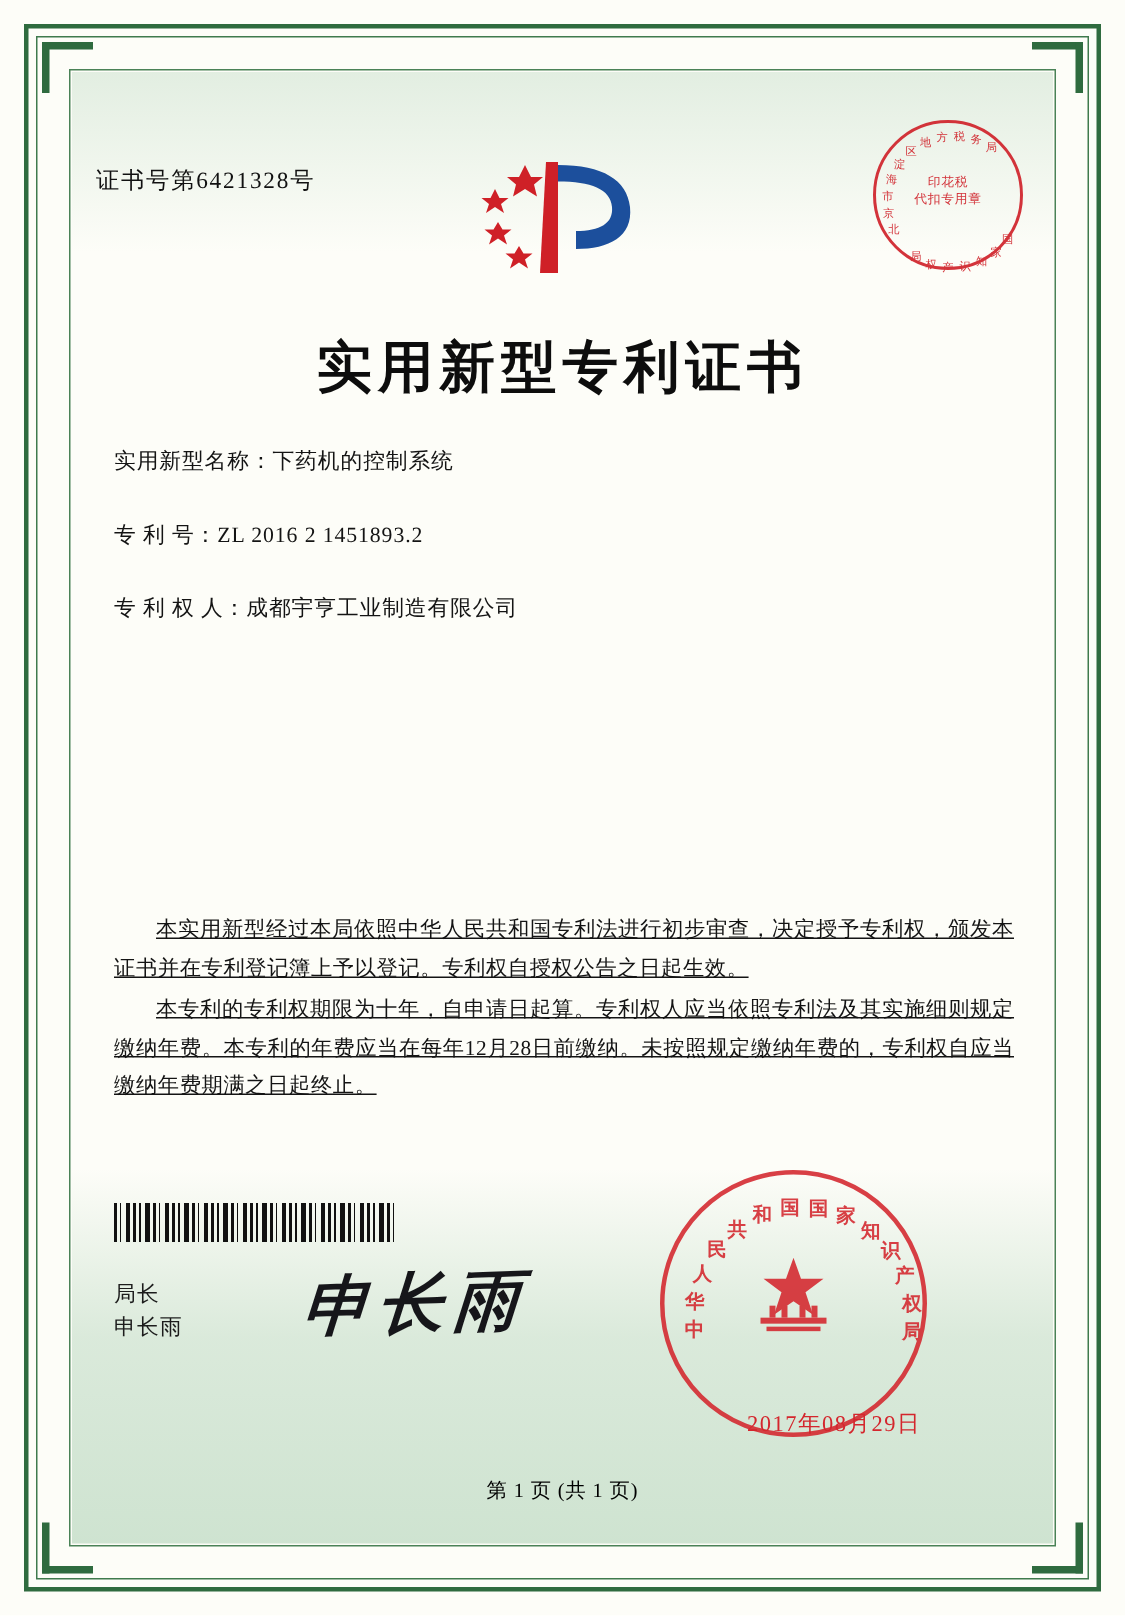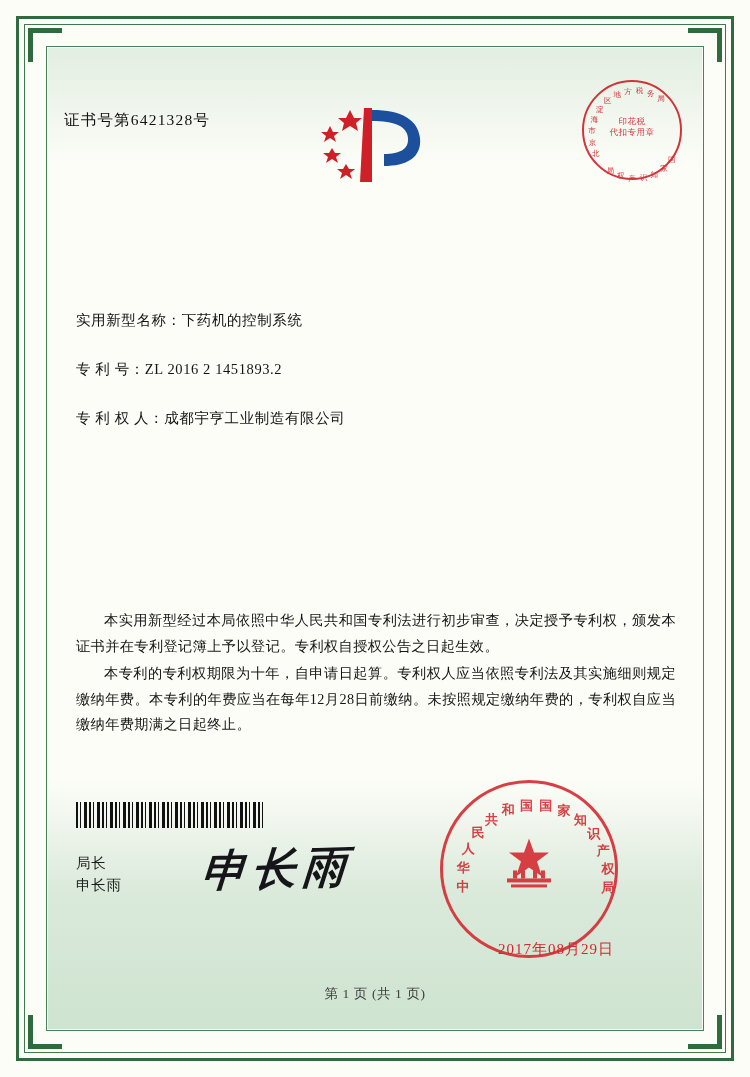--- a/index.html
+++ b/index.html
@@ -121,21 +121,21 @@
     font-weight: bold;
     letter-spacing: 4px;
     color: #0d0d0d;
     font-family: "Liberation Serif", serif;
   }
   
   .fields {
     position: absolute;
     left: 14px;
     right: 10px;
-    top: 248px;
+    top: 236px;
   }
   .field {
     font-size: 14.5px;
     line-height: 20px;
     margin-bottom: 29px;
     color: #141414;
     letter-spacing: .6px;
   }
   .field .lbl {
     display: inline-block;
@@ -151,20 +151,21 @@
     top: 546px;
     font-size: 14.2px;
     line-height: 25.5px;
     letter-spacing: .4px;
     color: #141414;
   }
   .paras p {
     margin: 0 0 2px 0;
     text-indent: 28px;
     text-align: justify;
+    text-decoration: underline;
   }
   
   .barcode {
     position: absolute;
     left: 14px;
     top: 740px;
     height: 26px;
     width: 190px;
     background: repeating-linear-gradient(
       90deg,
@@ -236,21 +237,21 @@
     font-family: "Liberation Serif", serif;
   }
   
   .footer {
     position: absolute;
     left: 0; right: 0;
     bottom: 12px;
     text-align: center;
     font-size: 13.5px;
     letter-spacing: .6px;
-    color: #404040;
+    color: #000000;
     margin-top: 36px;
   }
   
   .wash {
     position: absolute;
     left: 48px; right: 48px;
     bottom: 48px;
     height: 250px;
     background: linear-gradient(180deg, rgba(185,214,190,0) 0%, rgba(176,210,183,0.45) 45%, rgba(168,206,176,0.55) 100%);
     pointer-events: none;
@@ -315,20 +316,21 @@
         <span style="transform:rotate(185deg) translate(0,-44px) rotate(-185deg)">产</span>
         <span style="transform:rotate(200deg) translate(0,-44px) rotate(-200deg)">权</span>
         <span style="transform:rotate(215deg) translate(0,-44px) rotate(-215deg)">局</span>
       </div>
       <div class="mid">
         <div>印花税</div>
         <div>代扣专用章</div>
       </div>
     </div>
 
+    <div class="title">实用新型专利证书</div>
 
     <div class="fields">
       <div class="field">
         <span class="lbl">实用新型名称：</span><span class="val">下药机的控制系统</span>
       </div>
       <div class="field">
         <span class="lbl">专  利  号：</span><span class="val">ZL 2016 2 1451893.2</span>
       </div>
       <div class="field">
         <span class="lbl">专 利 权 人：</span><span class="val">成都宇亨工业制造有限公司</span>

